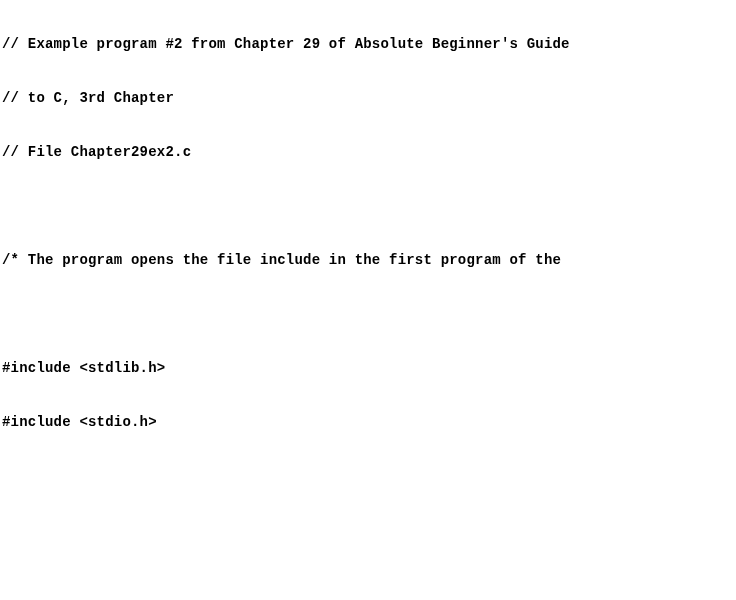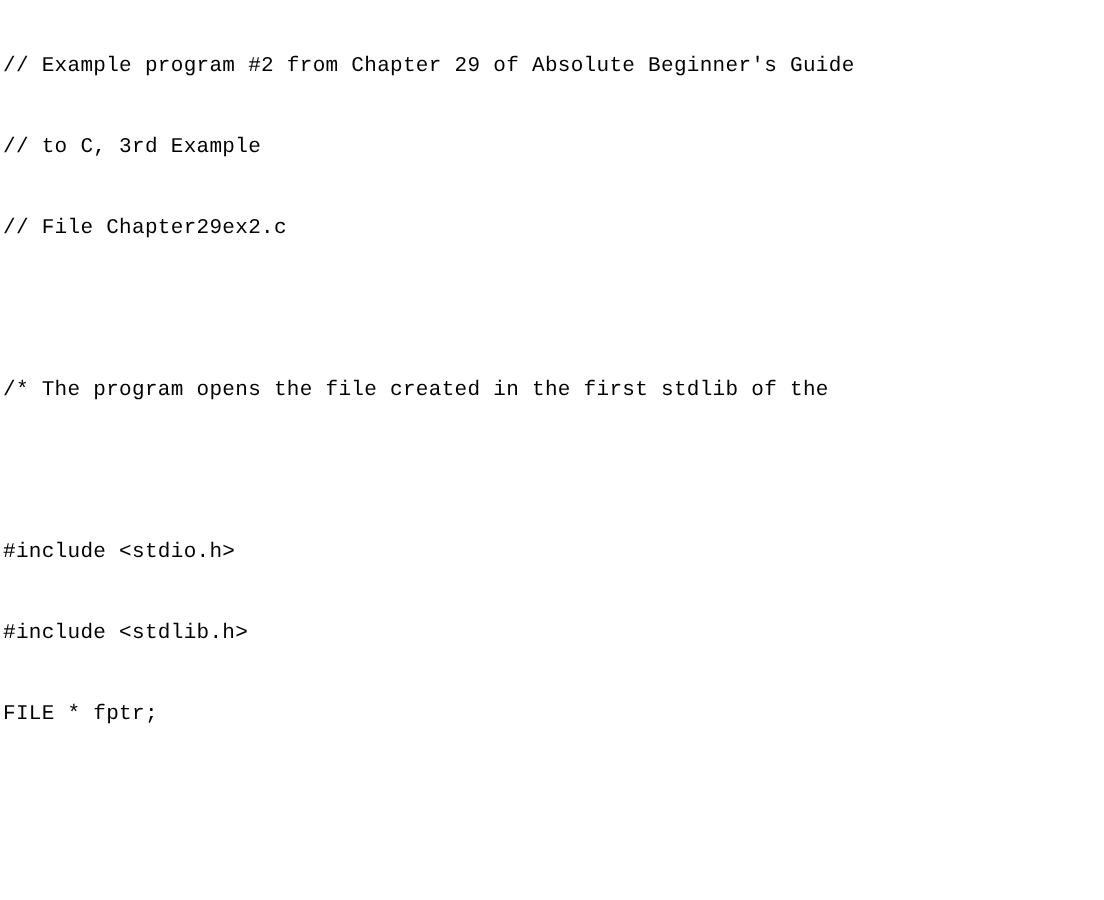--- a/index.html
+++ b/index.html
@@ -15,35 +15,35 @@
     font-size: 14px;
     line-height: 27px;
     color: #000000;
     white-space: pre;
     padding: 4px 0 0 2px;
     letter-spacing: 0.2px;
   }
   .line {
     display: block;
     min-height: 27px;
+    font-weight: bold;
   }
 </style>
 </head>
 <body>
 
 <div class="code-container">
 <span class="line">// Example program #2 from Chapter 29 of Absolute Beginner's Guide</span>
-<span class="line">// to C, 3rd Example</span>
+<span class="line">// to C, 3rd Chapter</span>
 <span class="line">// File Chapter29ex2.c</span>
 <span class="line"></span>
-<span class="line">/* The program opens the file created in the first stdlib of the</span>
+<span class="line">/* The program opens the file include in the first program of the</span>
 <span class="line"></span>
+<span class="line">#include &lt;stdlib.h&gt;</span>
 <span class="line">#include &lt;stdio.h&gt;</span>
-<span class="line">#include &lt;stdlib.h&gt;</span>
-<span class="line">FILE * fptr;</span>
 
 
 
 
 
 
 
 
 
 

